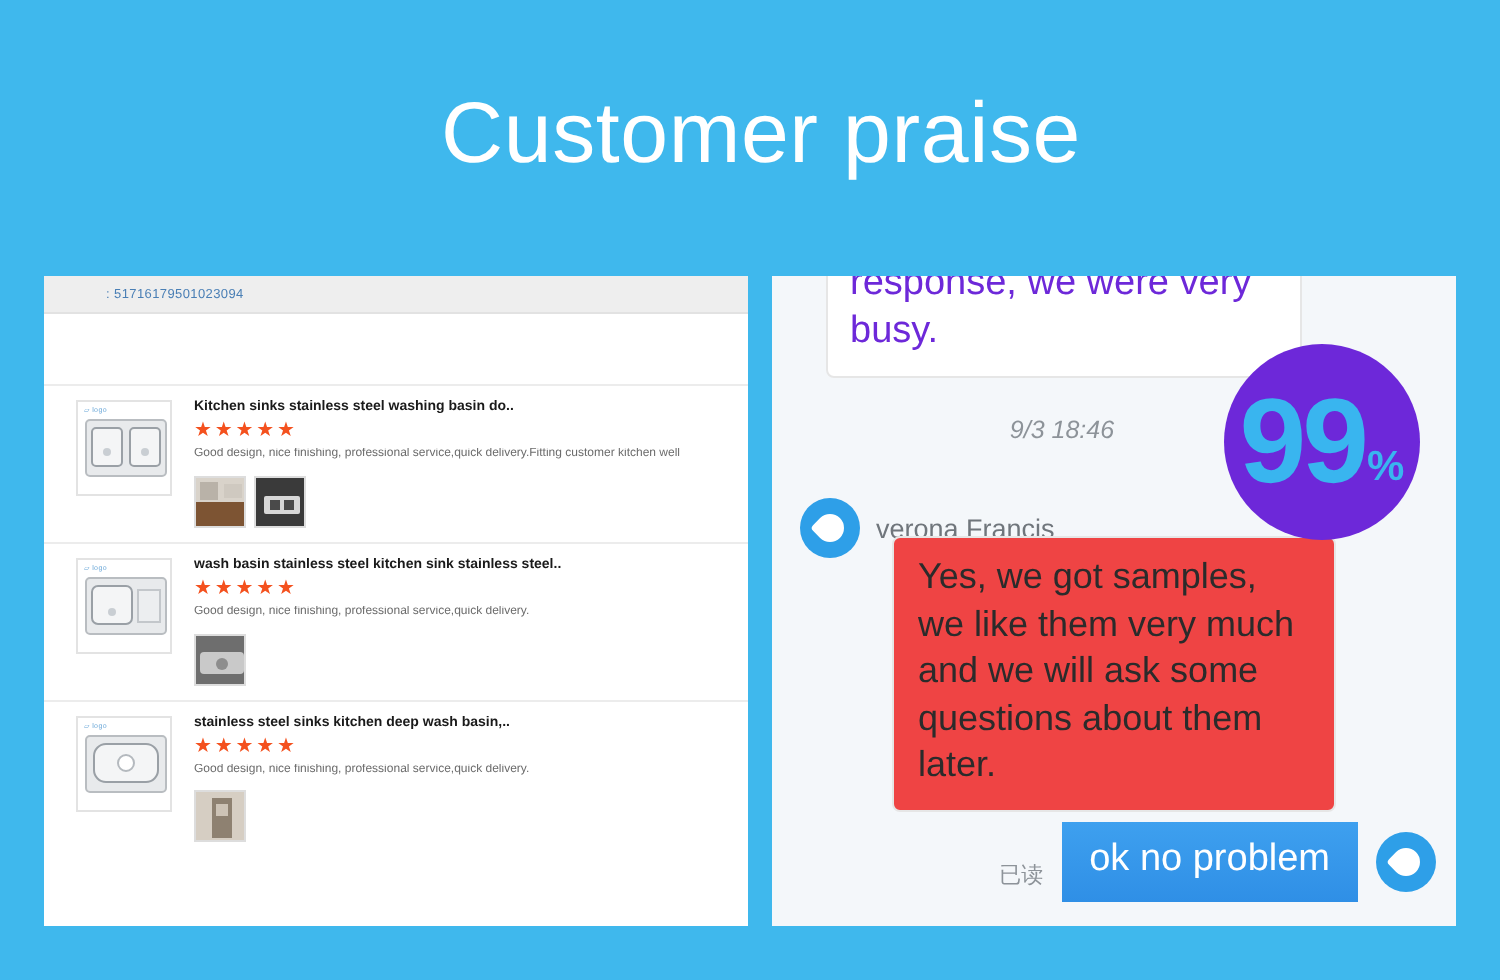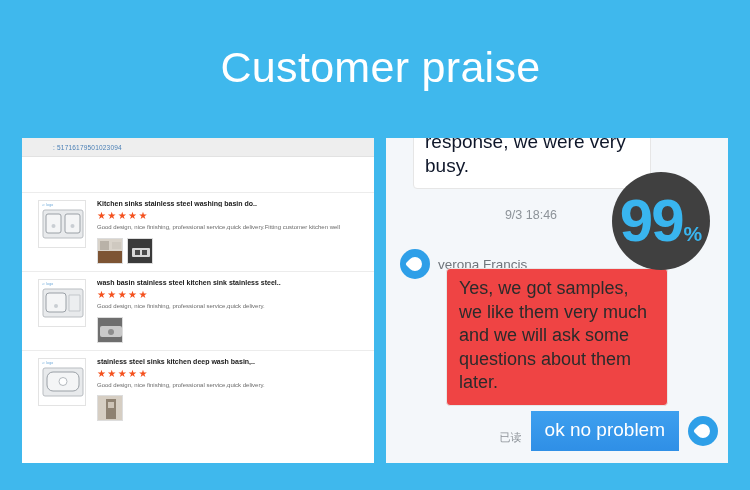--- a/index.html
+++ b/index.html
@@ -139,32 +139,33 @@
   .msg-clipped {
     position: absolute;
     left: 27px;
     top: -16px;
     width: 238px;
     background: #ffffff;
     border: 1px solid #e6e6e6;
     border-radius: 4px;
     padding: 7px 11px 9px 11px;
     font-size: 19px;
-    color: #0f172a;
+    color: #6d28d9;
     line-height: 1.28;
   }
 
   .msg-time {
     position: absolute;
     top: 70px;
     left: 0;
     width: 290px;
     text-align: center;
     font-size: 12.5px;
     color: #8d9399;
+    font-style: italic;
   }
 
   .sender-row {
     position: absolute;
     top: 111px;
     left: 14px;
     display: flex;
     align-items: center;
   }
   .sender-name {
@@ -231,21 +232,21 @@
   }
 
   
   .badge-99 {
     position: absolute;
     left: 612px;
     top: 172px;
     width: 98px;
     height: 98px;
     border-radius: 50%;
-    background: #404040;
+    background: #6d28d9;
     display: flex;
     align-items: center;
     justify-content: center;
     z-index: 30;
   }
   .badge-num {
     color: #39b5ef;
     font-size: 60px;
     font-weight: bold;
     line-height: 1;

